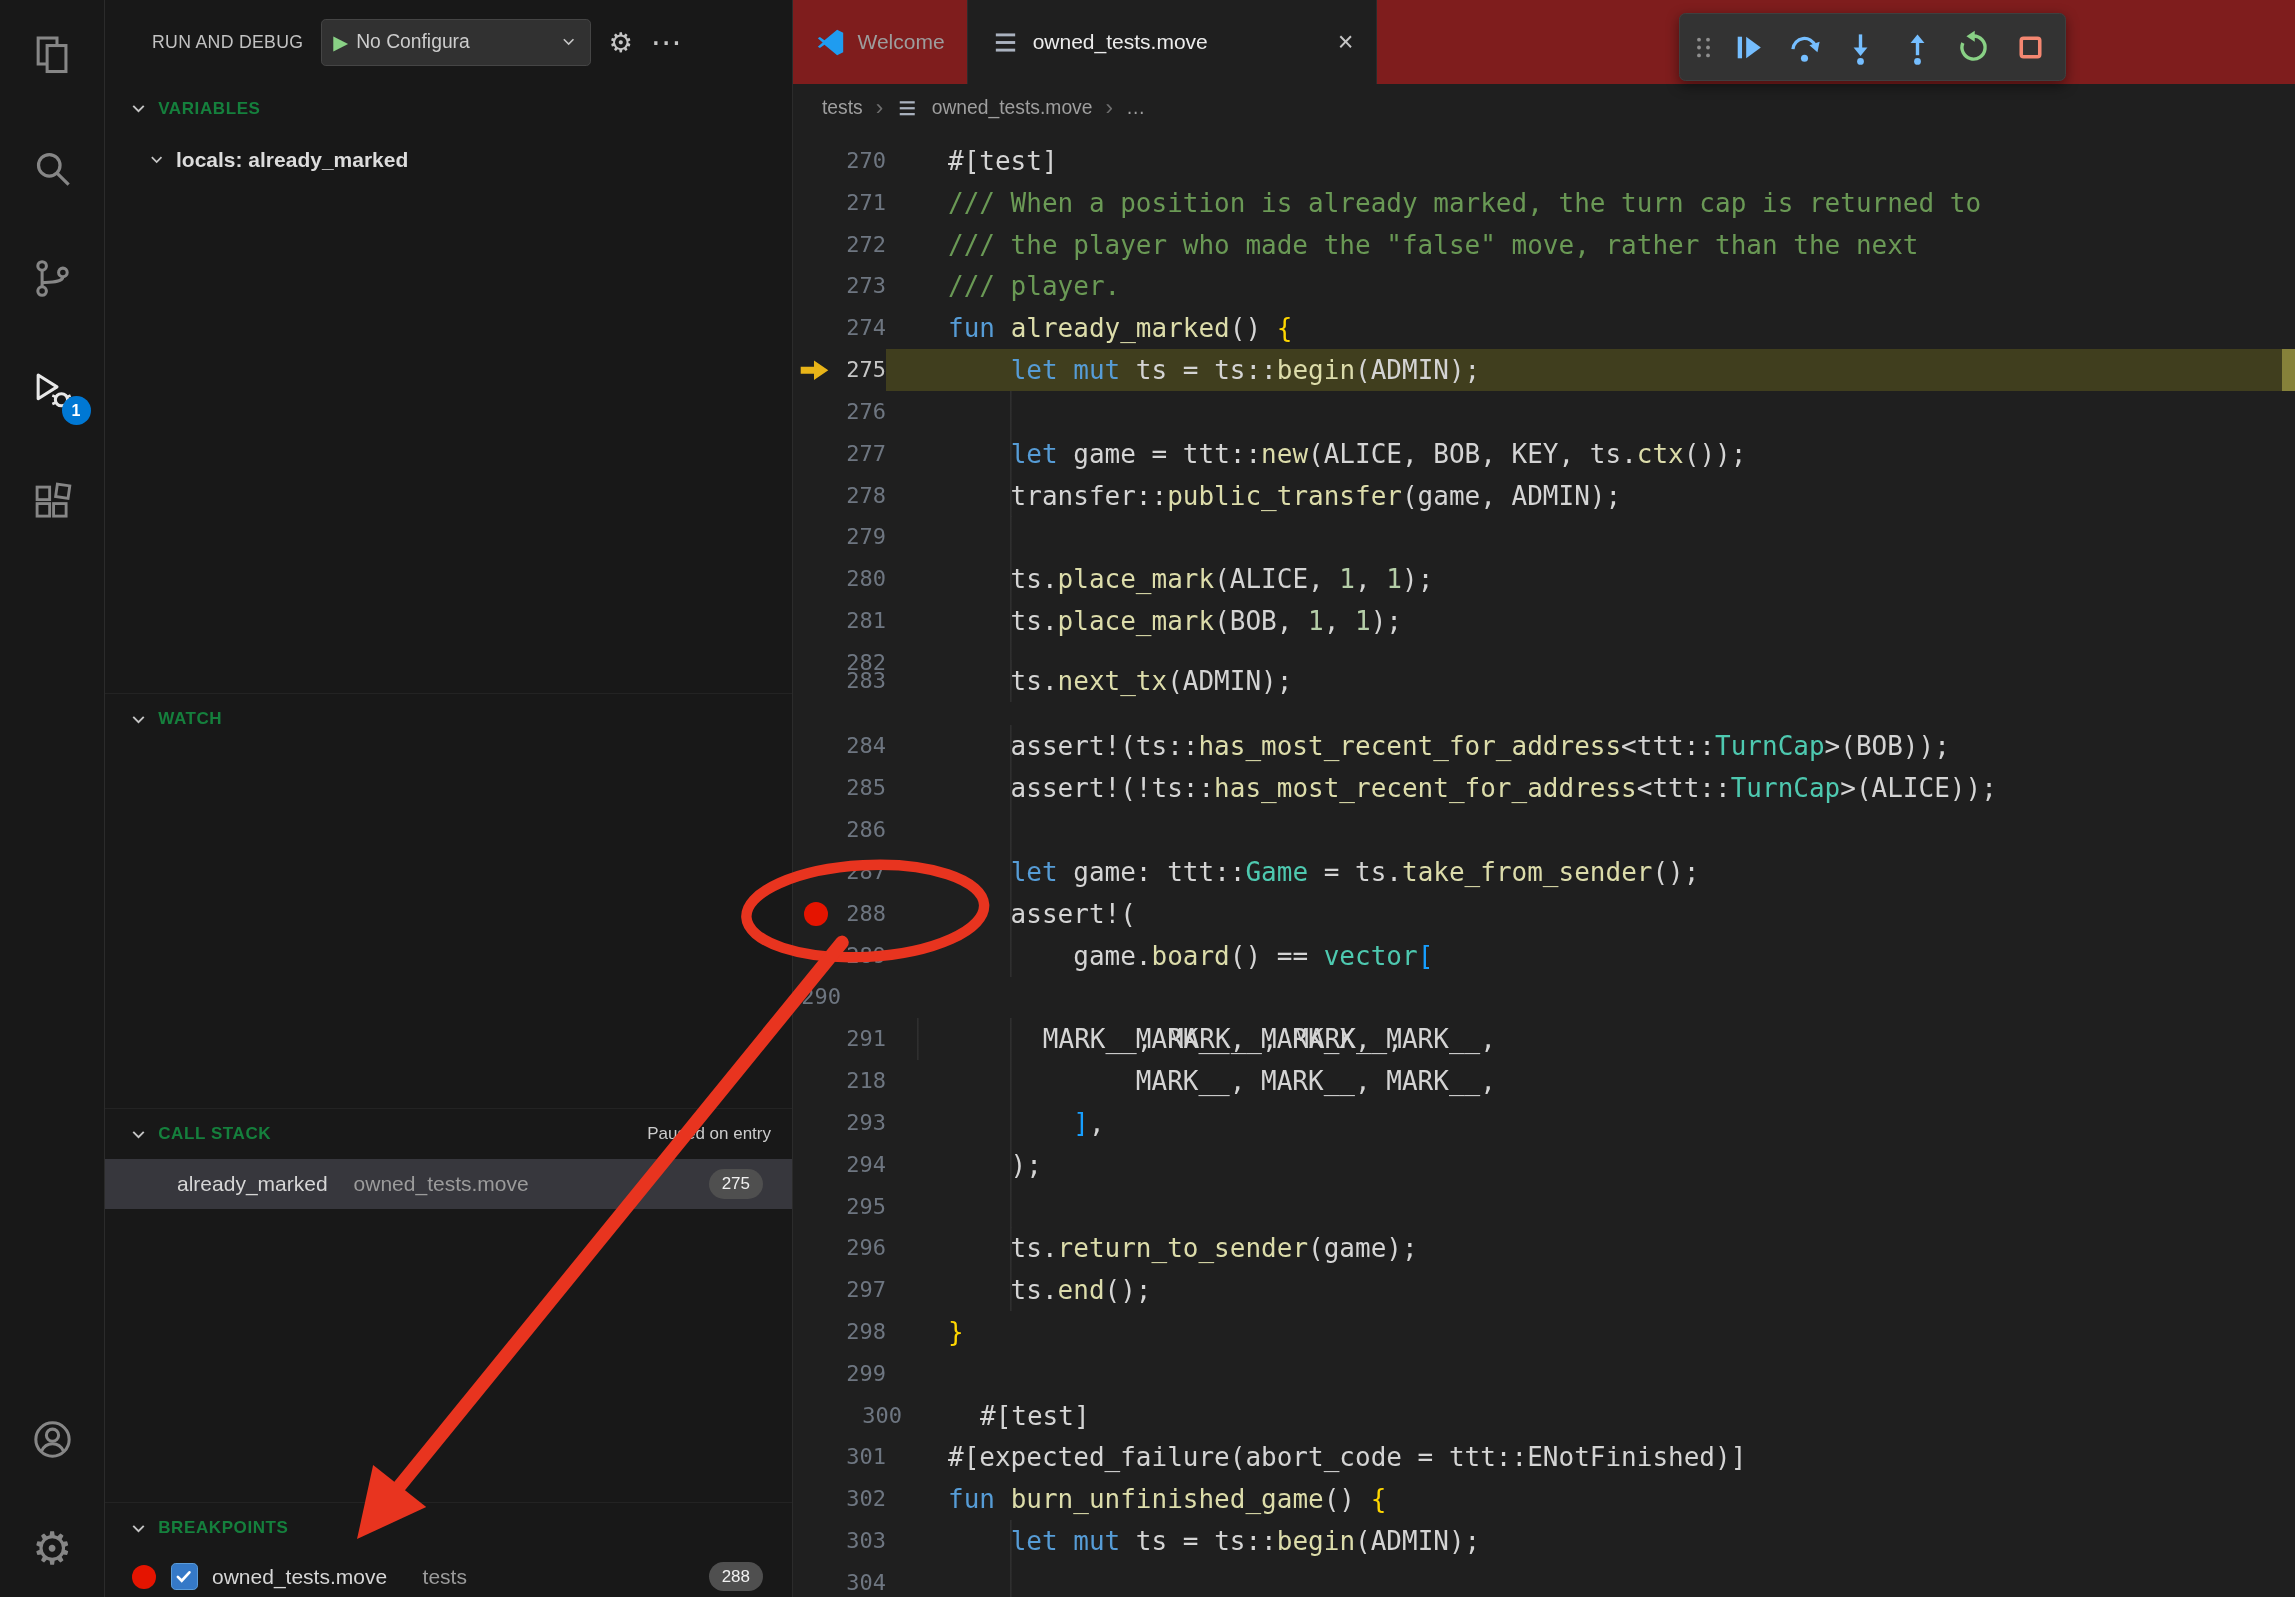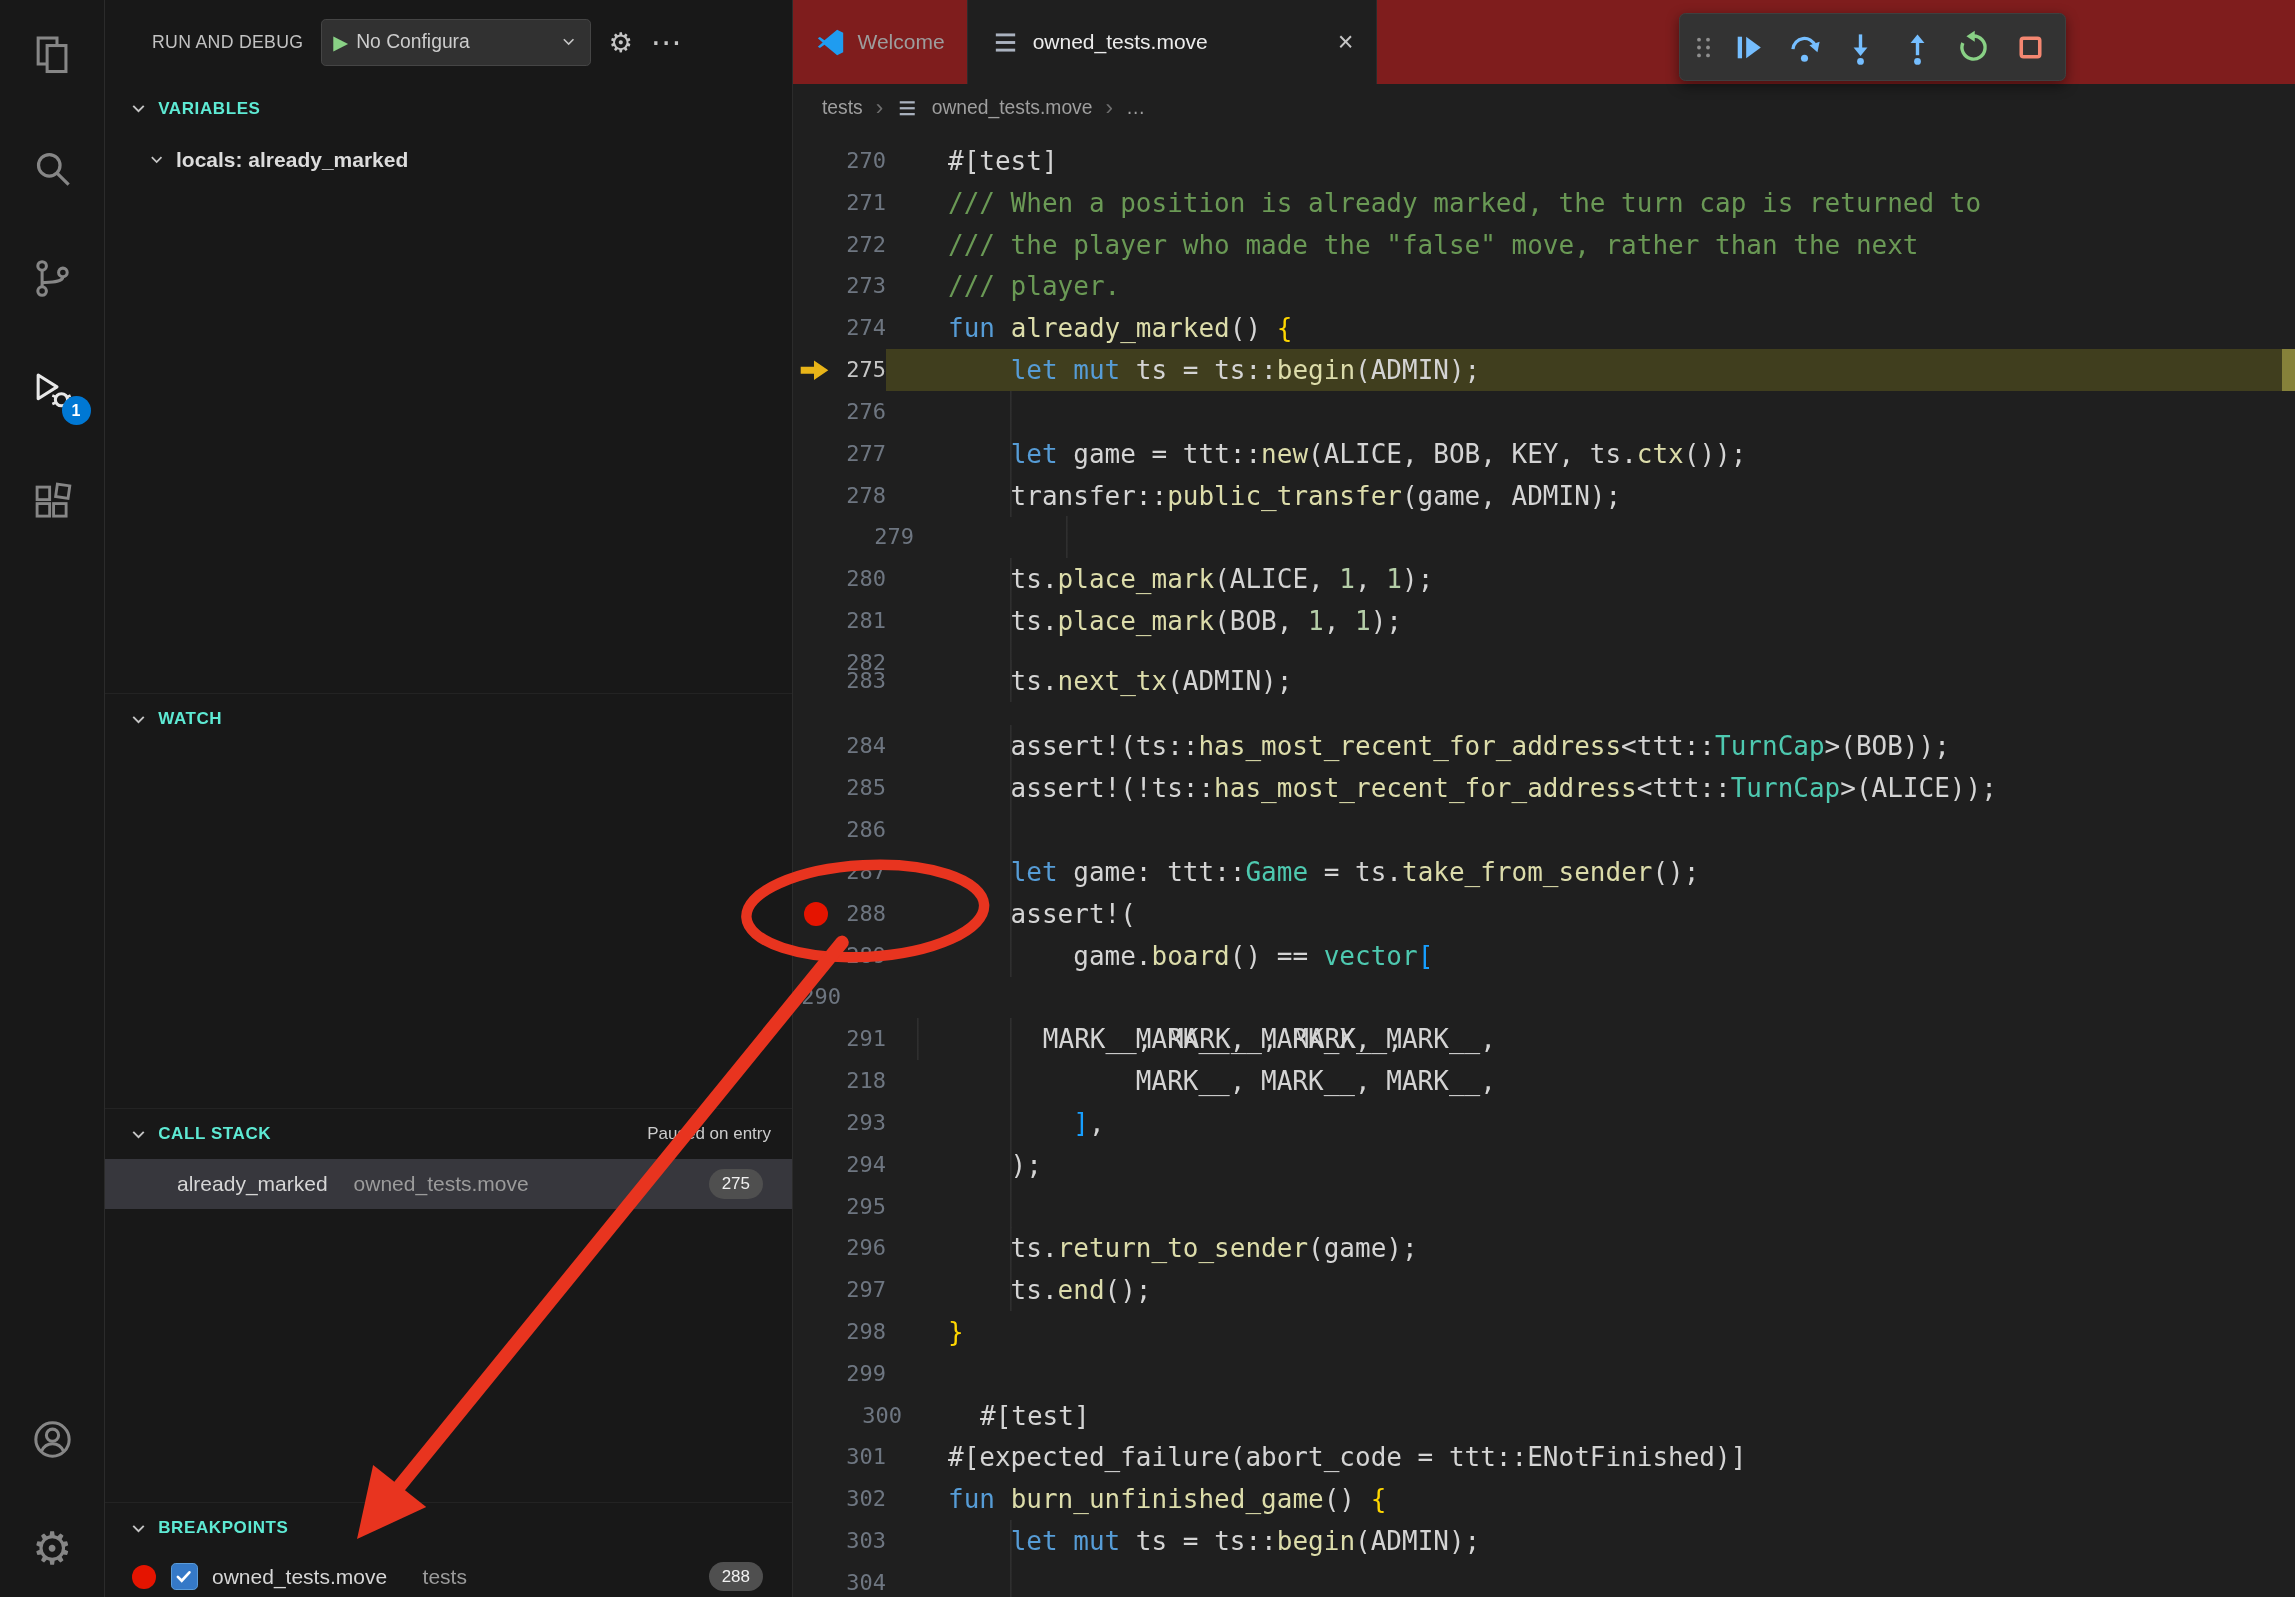--- a/index.html
+++ b/index.html
@@ -27,21 +27,21 @@
   .sb-title { font-size:17.7px; font-weight:500; letter-spacing:0.3px; color:#c2c2c2; white-space:nowrap; }
   .cfg { display:flex; align-items:center; gap:8px; height:47px; width:270px;
     background:#313131; border:0.8px solid #454545; border-radius:4.8px; padding:0 11.3px; overflow:hidden; }
   .cfg .play { color:#89d185; font-size:19.3px; font-family:"DejaVu Sans",sans-serif; }
   .cfg-label { font-size:19.3px; color:#cccccc; white-space:nowrap; overflow:hidden; flex:1; }
   .sb-gear { font-size:27px; color:#c5c5c5; font-family:"DejaVu Sans",sans-serif; cursor:pointer; }
   .sb-more { font-size:31px; color:#c5c5c5; font-family:"DejaVu Sans",sans-serif; cursor:pointer; }
   .sec-header { position:absolute; left:0; right:0; height:51px; display:flex; align-items:center;
     padding-left:22.5px; gap:9.7px; border-top:0.8px solid #232323; cursor:pointer; }
   .sec-header .chev { width:21px; height:21px; flex:0 0 auto; }
-  .sec-title { font-size:17px; font-weight:700; letter-spacing:0.6px; color:#5eead4; }
+  .sec-title { font-size:17px; font-weight:700; letter-spacing:0.6px; color:#15803d; }
   .sec-status { position:absolute; right:21px; font-size:17px; color:#cccccc; }
   .locals-row { position:absolute; left:0; right:0; height:51px; display:flex; align-items:center;
     padding-left:42px; gap:9.7px; cursor:pointer; }
   .locals-label { font-size:21px; font-weight:700; color:#dcdcdc; }
   .stack-row { position:absolute; left:0; right:0; height:50px; background:#37373d;
     display:flex; align-items:center; padding-left:72px; gap:26px; cursor:pointer; }
   .stack-name { font-size:21px; color:#d6d6d6; }
   .stack-file { font-size:21px; color:#9b9b9b; }
   .badge { margin-left:auto; margin-right:29px; background:#4f4f4f; color:#f0f0f0;
     font-size:17px; border-radius:17.7px; padding:4.8px 13px; }
@@ -342,21 +342,21 @@
         <div class="code-line guided" style="top: 433px;">
           <div class="glyph"></div>
           <div class="lnum">277</div>
           <div class="content"><span class="tk-d">    </span><span class="tk-k">let</span><span class="tk-d"> game = ttt::</span><span class="tk-f">new</span><span class="tk-d">(ALICE, BOB, KEY, ts.</span><span class="tk-f">ctx</span><span class="tk-d">());</span></div>
         </div>
         <div class="code-line guided" style="top: 475px;">
           <div class="glyph"></div>
           <div class="lnum">278</div>
           <div class="content"><span class="tk-d">    transfer::</span><span class="tk-f">public_transfer</span><span class="tk-d">(game, ADMIN);</span></div>
         </div>
-        <div class="code-line guided" style="top: 516px; gap: 28px;">
+        <div class="code-line guided" style="top: 516px;">
           <div class="glyph"></div>
           <div class="lnum">279</div>
           <div class="content"></div>
         </div>
         <div class="code-line guided" style="top: 558px;">
           <div class="glyph"></div>
           <div class="lnum">280</div>
           <div class="content"><span class="tk-d">    ts.</span><span class="tk-f">place_mark</span><span class="tk-d">(ALICE, </span><span class="tk-n">1</span><span class="tk-d">, </span><span class="tk-n">1</span><span class="tk-d">);</span></div>
         </div>
         <div class="code-line guided" style="top: 600px;">

